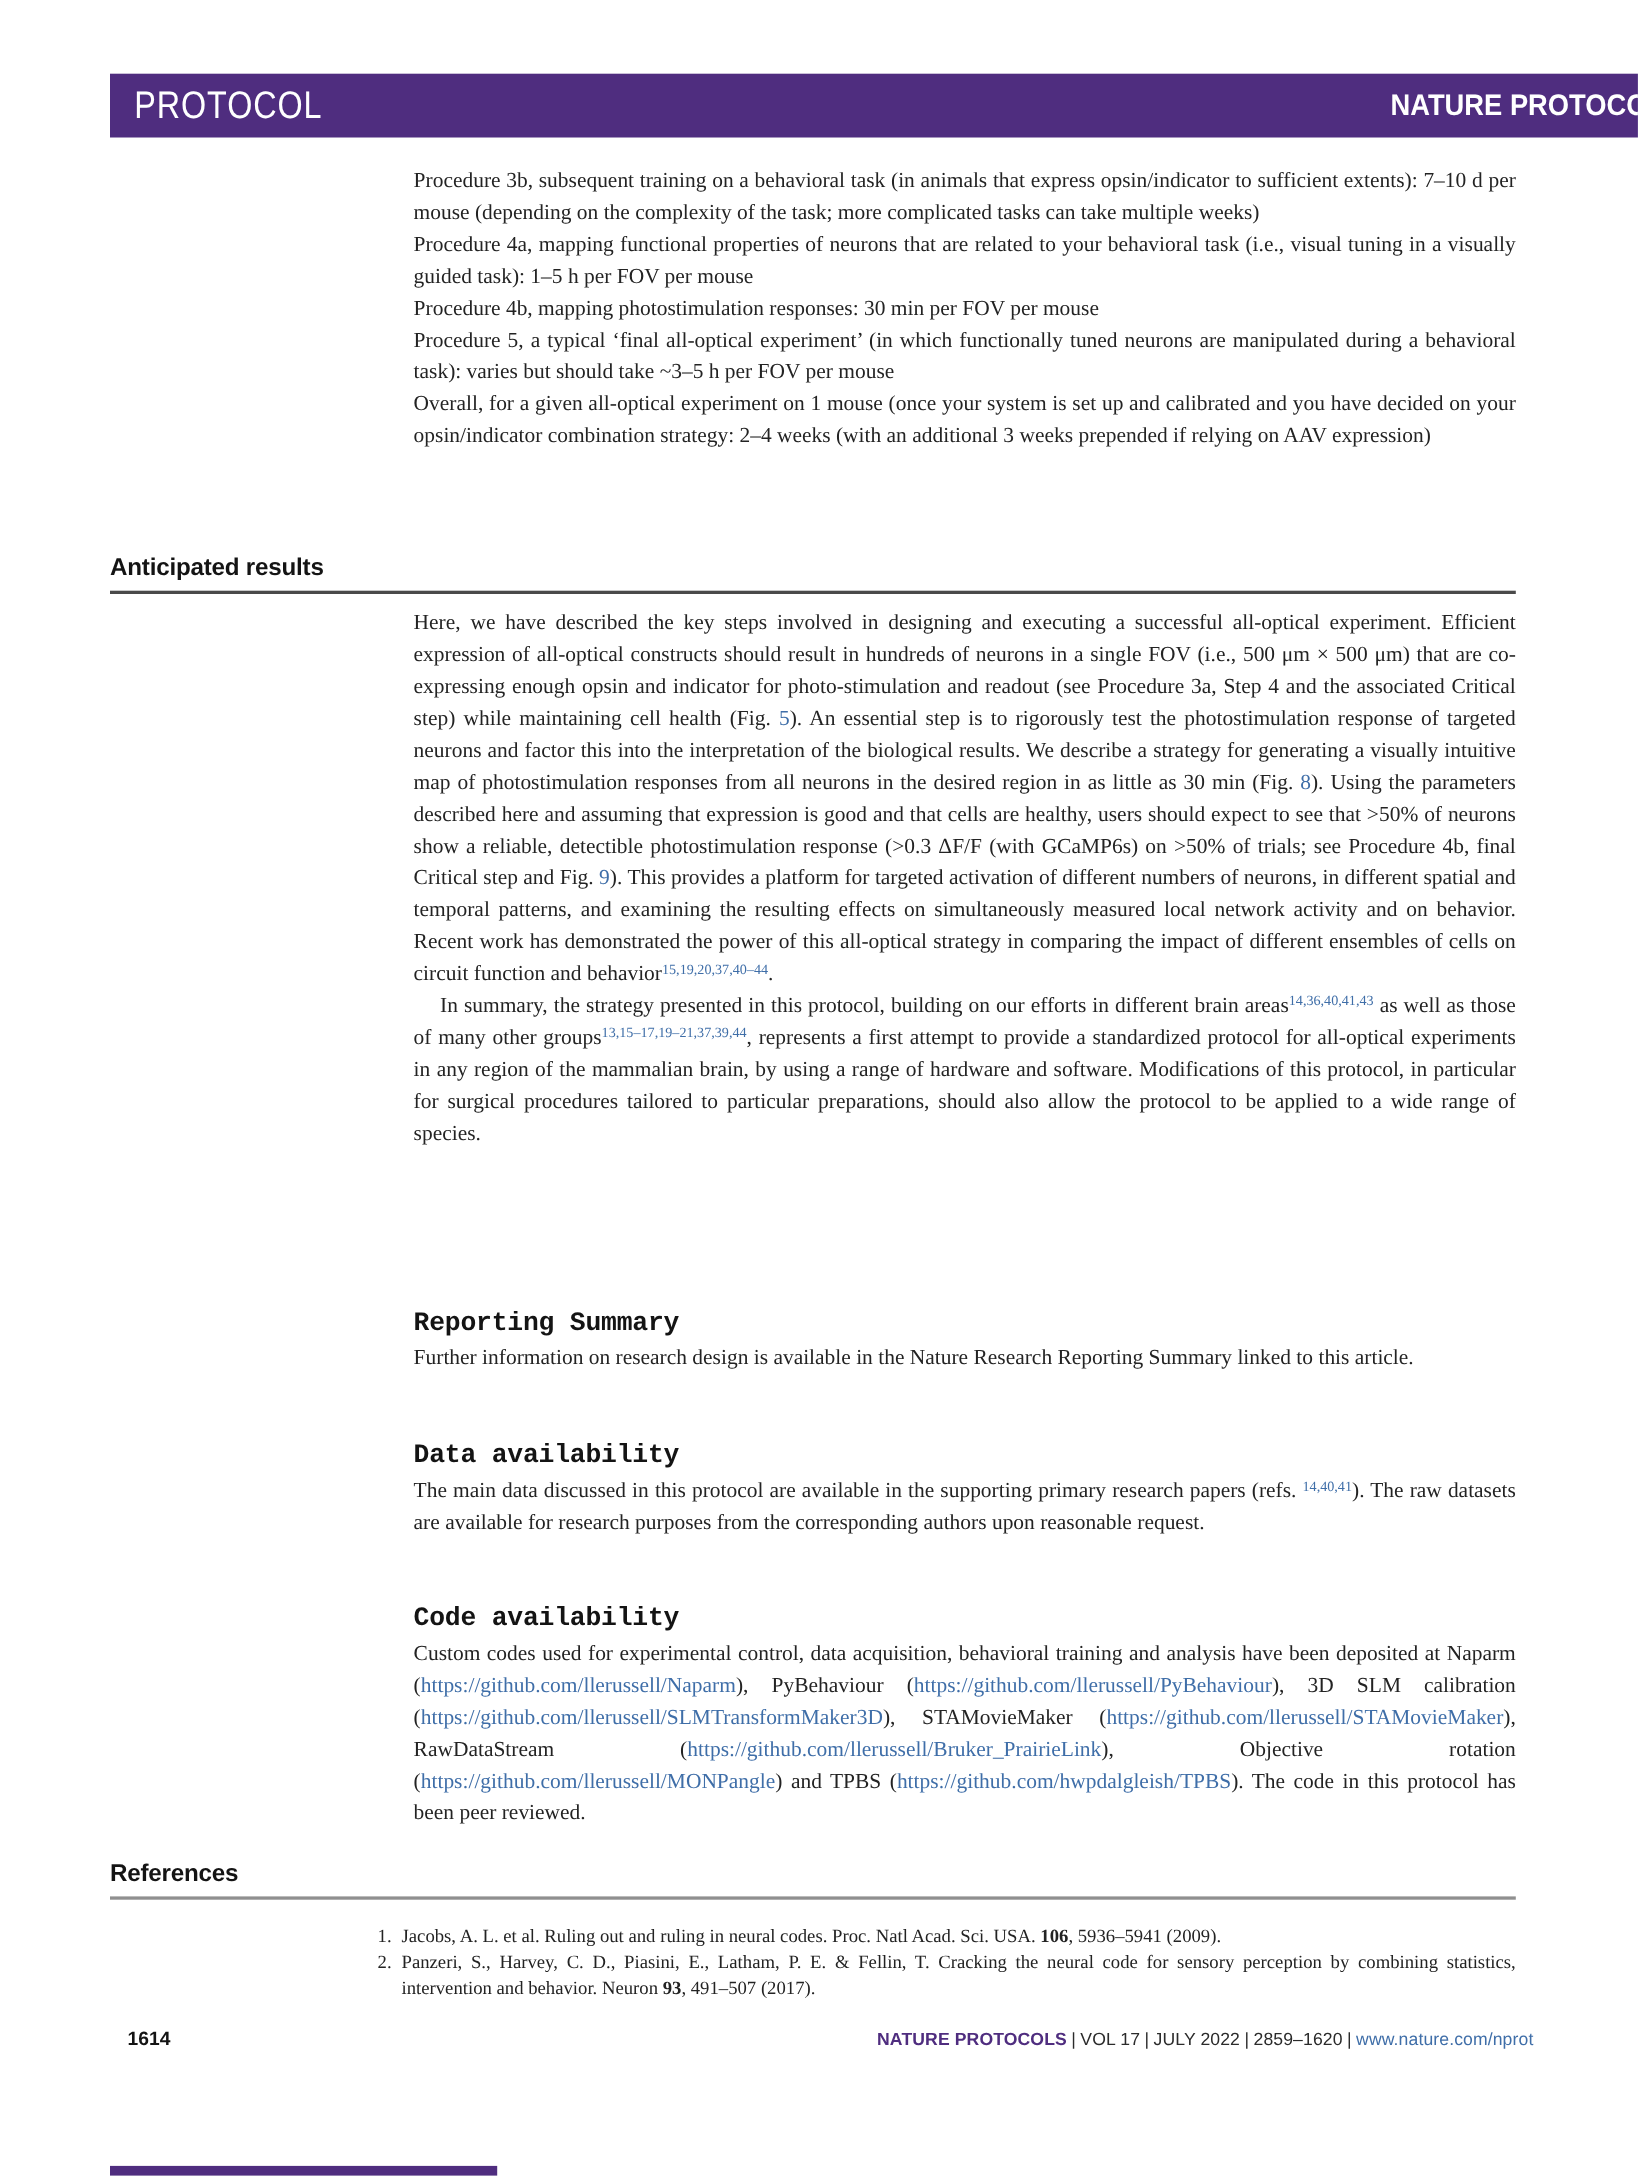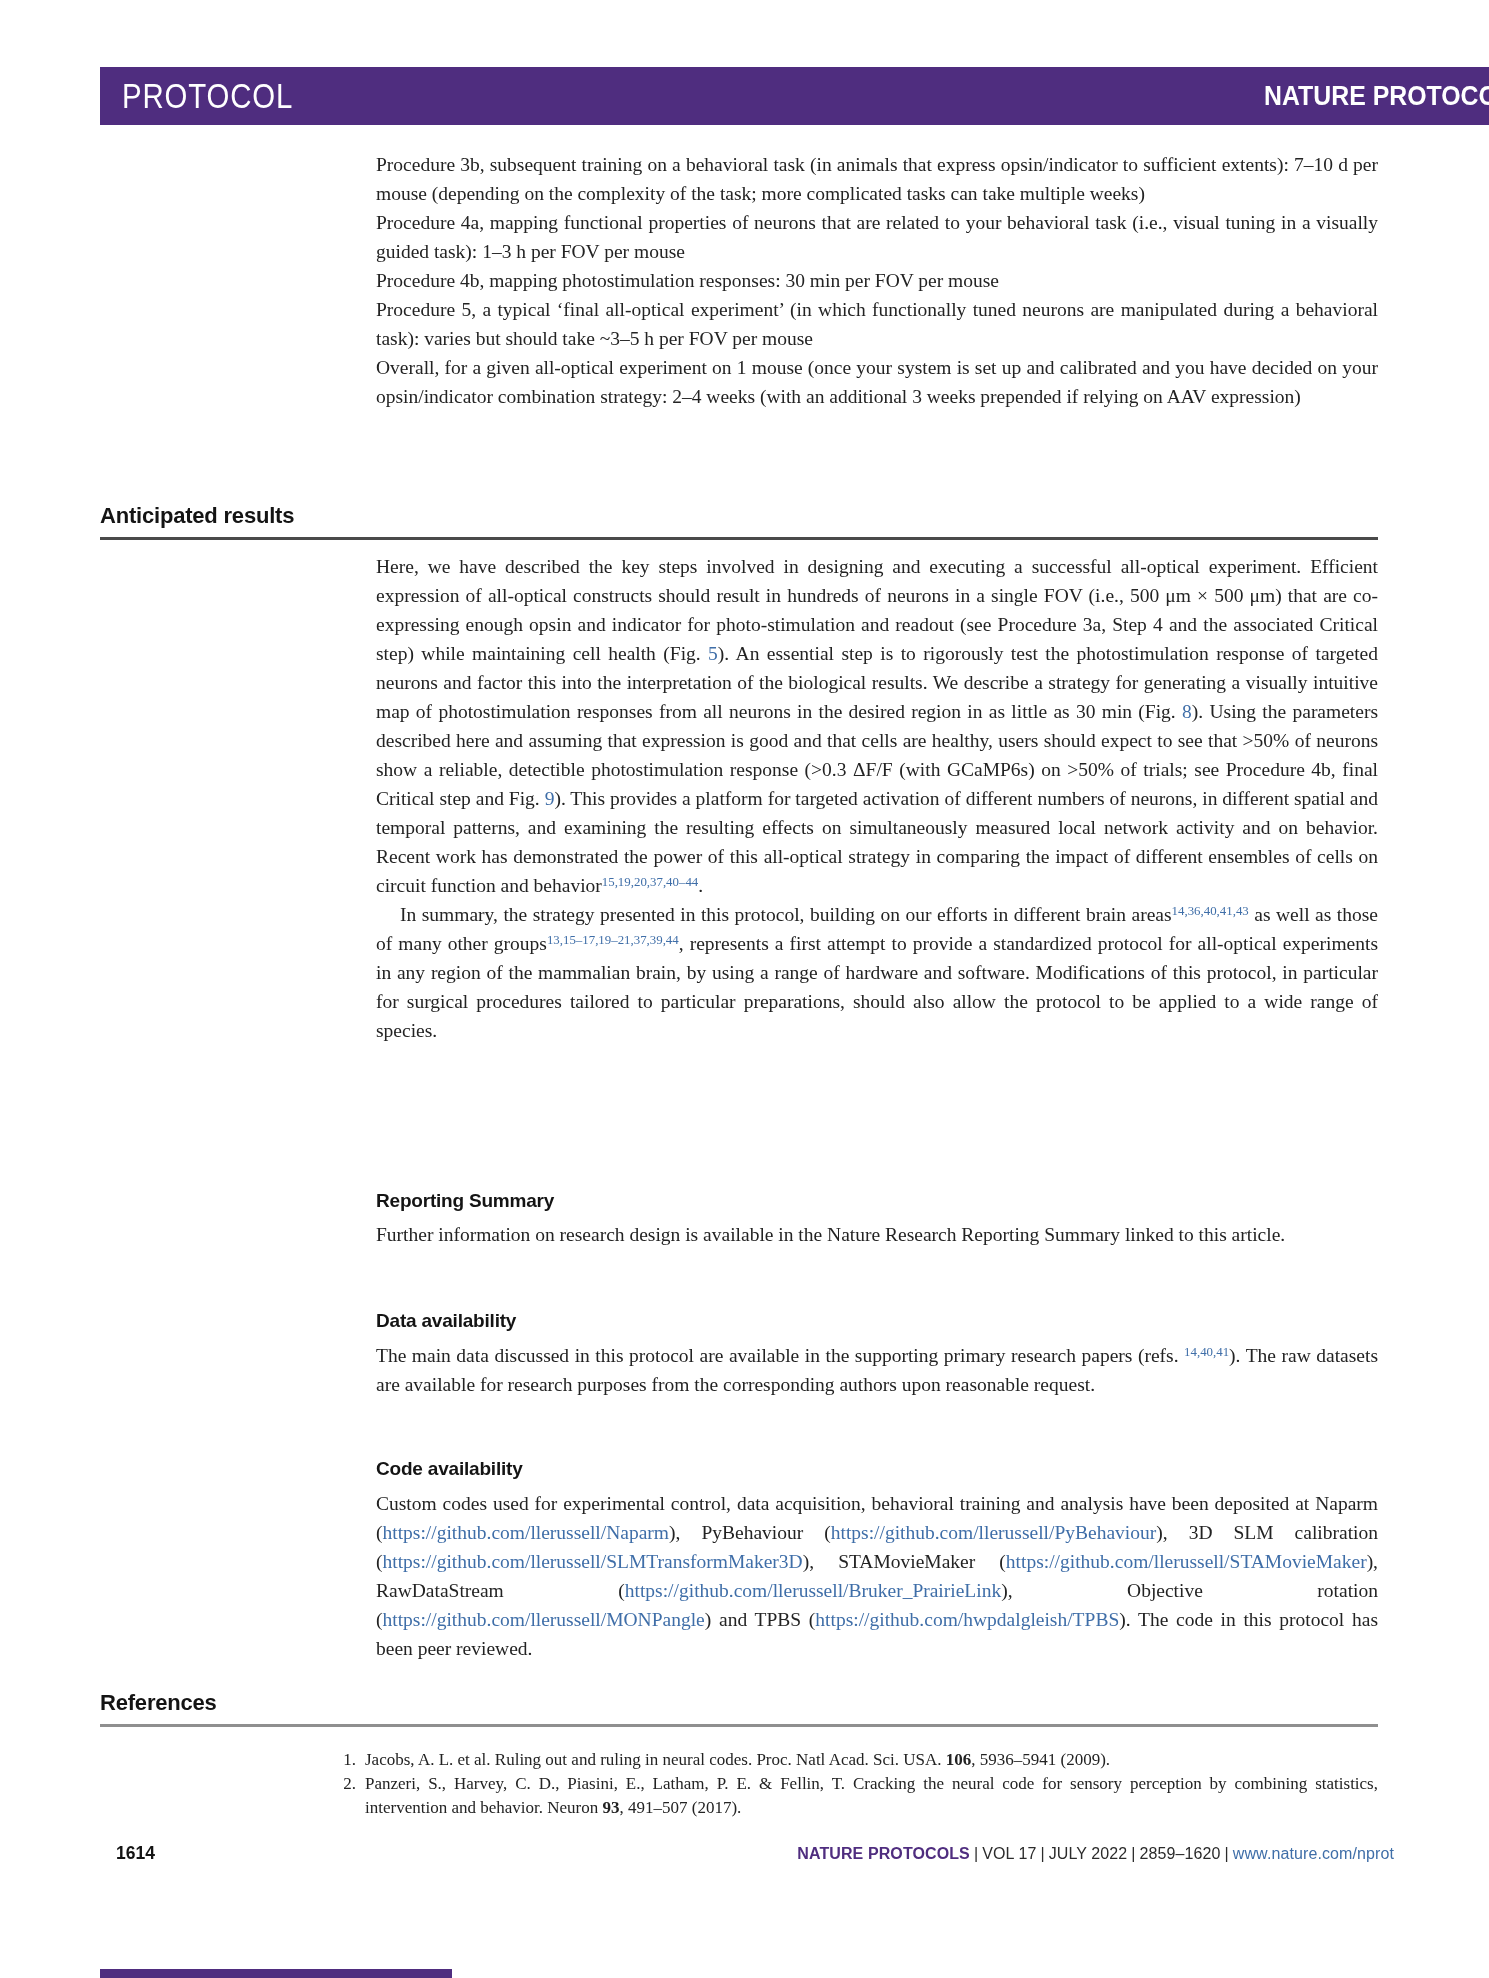--- a/index.html
+++ b/index.html
@@ -25,22 +25,22 @@
   .header-endcap{position:absolute;right:0;top:0;width:14px;height:100%;background:var(--purple-dark);}
 
   
   .intro{position:absolute;left:376px;top:150px;width:1002px;}
   .body-col{position:absolute;left:376px;width:1002px;}
   .intro p,.body-col p{margin:0;font-size:19.5px;line-height:29px;text-align:justify;color:var(--text);}
   .indent{text-indent:24px;}
 
   .section-heading{position:absolute;left:100px;margin:0;font-family:"Liberation Sans",sans-serif;
                    font-weight:bold;font-size:22px;color:#141414;letter-spacing:-0.2px;}
-  .sub-heading{position:absolute;left:376px;margin:0;font-family:Liberation Sans, sans-serif;
-               font-weight:bold;font-size:19px;color:#141414;letter-spacing:-0.2px;}
+  .sub-heading{position:absolute;left:376px;margin:0;font-family:Liberation Mono, monospace;
+               font-weight:bold;font-size:24px;color:#141414;letter-spacing:-0.2px;}
   .rule{position:absolute;left:100px;width:1278px;height:3px;}
   .rule.dark{background:var(--rule-dark);}
   .rule.gray{background:var(--rule-gray);}
 
   
   .link{color:var(--link);}
   .sup{color:var(--link);font-size:0.66em;position:relative;top:-0.5em;line-height:0;}
   .it{}
   .bold{font-weight:bold;}
 
@@ -67,21 +67,21 @@
 <div class="page">
 
   <div class="header-bar">
     <span class="protocol-label">PROTOCOL</span>
     <span class="journal-label">NATURE PROTOCOLS</span>
     <span class="header-endcap"></span>
   </div>
 
   <div class="intro">
       <p>Procedure 3b, subsequent training on a behavioral task (in animals that express opsin/indicator to sufficient extents): 7–10 d per mouse (depending on the complexity of the task; more complicated tasks can take multiple weeks)</p>
-      <p>Procedure 4a, mapping functional properties of neurons that are related to your behavioral task (i.e., visual tuning in a visually guided task): 1–3 h per FOV per mouse</p>
+      <p>Procedure 4a, mapping functional properties of neurons that are related to your behavioral task (i.e., visual tuning in a visually guided task): 1–5 h per FOV per mouse</p>
       <p>Procedure 4b, mapping photostimulation responses: 30 min per FOV per mouse</p>
       <p>Procedure 5, a typical ‘final all-optical experiment’ (in which functionally tuned neurons are manipulated during a behavioral task): varies but should take ~3–5 h per FOV per mouse</p>
       <p>Overall, for a given all-optical experiment on 1 mouse (once your system is set up and calibrated and you have decided on your opsin/indicator combination strategy: 2–4 weeks (with an additional 3 weeks prepended if relying on AAV expression)</p>
     </div>
 
   <h2 class="section-heading" style="top:503px;">Anticipated results</h2>
   <div class="rule dark" style="top:537px;"></div>
 
   <div class="body-col" style="top:552px;">
     <p><span>Here, we have described the key steps involved in designing and executing a successful all-optical experiment. Efficient expression of all-optical constructs should result in hundreds of neurons in a single FOV (i.e., 500 μm × 500 μm) that are co-expressing enough opsin and indicator for photo-stimulation and readout (see Procedure 3a, Step 4 and the associated Critical step) while maintaining cell health (Fig. </span><span class="link">5</span><span>). An essential step is to rigorously test the photostimulation response of targeted neurons and factor this into the interpretation of the biological results. We describe a strategy for generating a visually intuitive map of photostimulation responses from all neurons in the desired region in as little as 30 min (Fig. </span><span class="link">8</span><span>). Using the parameters described here and assuming that expression is good and that cells are healthy, users should expect to see that &gt;50% of neurons show a reliable, detectible photostimulation response (&gt;0.3 </span><span class="it">ΔF/F</span><span> (with GCaMP6s) on &gt;50% of trials; see Procedure 4b, final Critical step and Fig. </span><span class="link">9</span><span>). This provides a platform for targeted activation of different numbers of neurons, in different spatial and temporal patterns, and examining the resulting effects on simultaneously measured local network activity and on behavior. Recent work has demonstrated the power of this all-optical strategy in comparing the impact of different ensembles of cells on circuit function and behavior</span><span class="sup">15,19,20,37,40–44</span><span>.</span></p>

